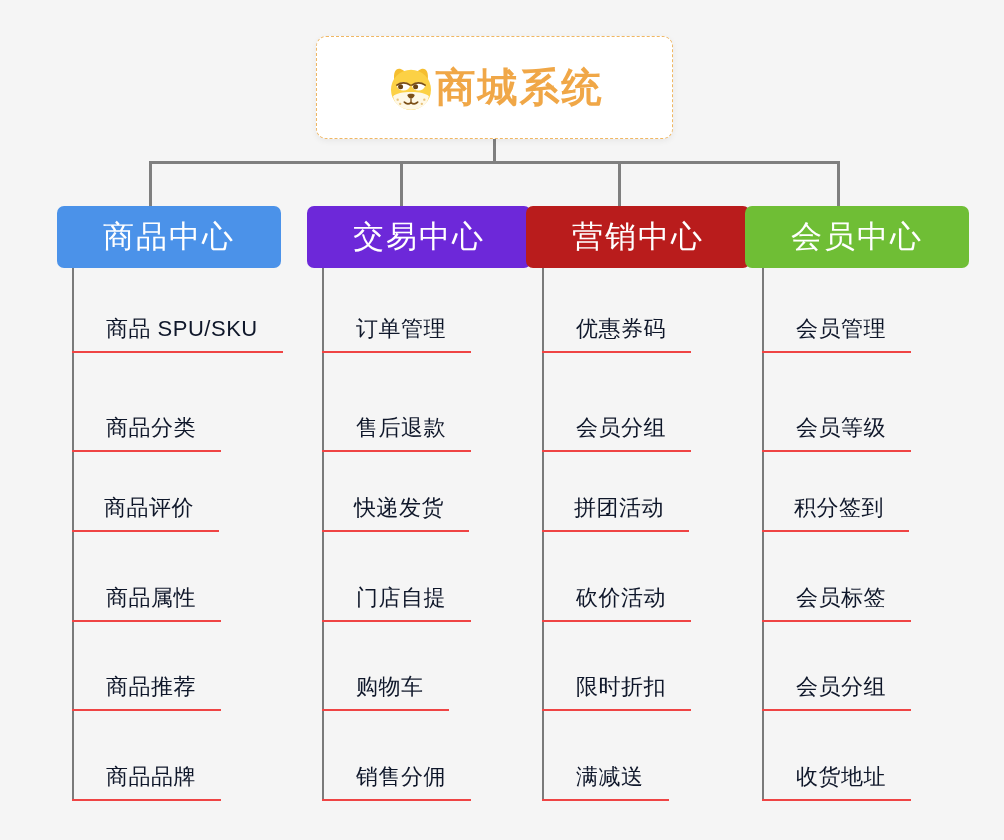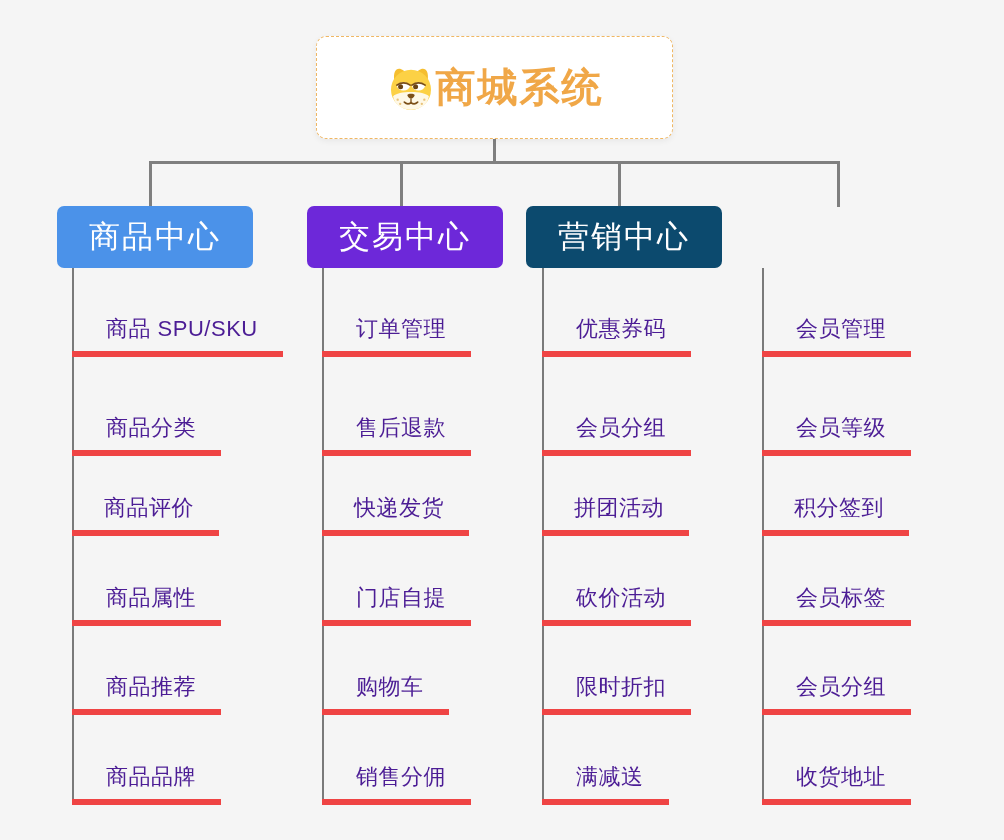--- a/index.html
+++ b/index.html
@@ -42,21 +42,21 @@
   .drop      { top: 161px; width: 3px; height: 46px; }
   .drop-0 { left: 149px; }
   .drop-1 { left: 400px; }
   .drop-2 { left: 618px; }
   .drop-3 { left: 837px; }
 
   
   .branch {
     position: absolute;
     top: 206px;
-    width: 196px; height: 62px;
+    width: 224px; height: 62px;
     border-radius: 7px;
     color: #FFFFFF;
     font-size: 31px;
     letter-spacing: 2px;
     display: flex;
     align-items: center;
     justify-content: center;
     white-space: nowrap;
   }
   .branch-0 { left: 57px; }
@@ -80,27 +80,27 @@
     left: 0; top: 0;
     width: 2px; height: 532px;
     background: #7A7A7A;
   }
 
   .leaf {
     position: absolute;
     left: 0;
     height: 33px;
     padding: 0 25px 7px 34px;
-    border-bottom: 6px solid #ef4444;
+    border-bottom: 2px solid #ef4444;
     display: flex;
     align-items: flex-end;
     white-space: nowrap;
     font-size: 22px;
     letter-spacing: 0.5px;
-    color: #4c1d95;
+    color: #0f172a;
   }
   .row-0 { top: 43px; }
   .row-1 { top: 142px; }
   .row-2 { top: 222px; padding-left: 32px; }
   .row-3 { top: 312px; }
   .row-4 { top: 401px; }
   .row-5 { top: 491px; }
 </style>
 </head>
 <body>
@@ -134,21 +134,22 @@
         <circle cx="17" cy="49" r="1.4" fill="#E8C27A"></circle>
         <circle cx="46" cy="44" r="1.4" fill="#E8C27A"></circle>
         <circle cx="43" cy="49" r="1.4" fill="#E8C27A"></circle>
       </svg>
     </span>
     <span class="root-title" style="color: rgb(240, 167, 71);">商城系统</span>
   </div>
 
   <div class="branch branch-0" style="background-color: rgb(75, 146, 233);">商品中心</div>
   <div class="branch branch-1" style="background-color: #6d28d9;">交易中心</div>
-  <div class="branch branch-2" style="background-color: #0c4a6e;">营销中心</div>
+  <div class="branch branch-2" style="background-color: #b91c1c;">营销中心</div>
+  <div class="branch branch-3" style="background-color: rgb(111, 190, 53);">会员中心</div>
 
   <div class="col col-0">
     <div class="vline"></div>
     <div class="leaf row-0">商品 SPU/SKU</div>
     <div class="leaf row-1">商品分类</div>
     <div class="leaf row-2">商品评价</div>
     <div class="leaf row-3">商品属性</div>
     <div class="leaf row-4">商品推荐</div>
     <div class="leaf row-5">商品品牌</div>
   </div>

